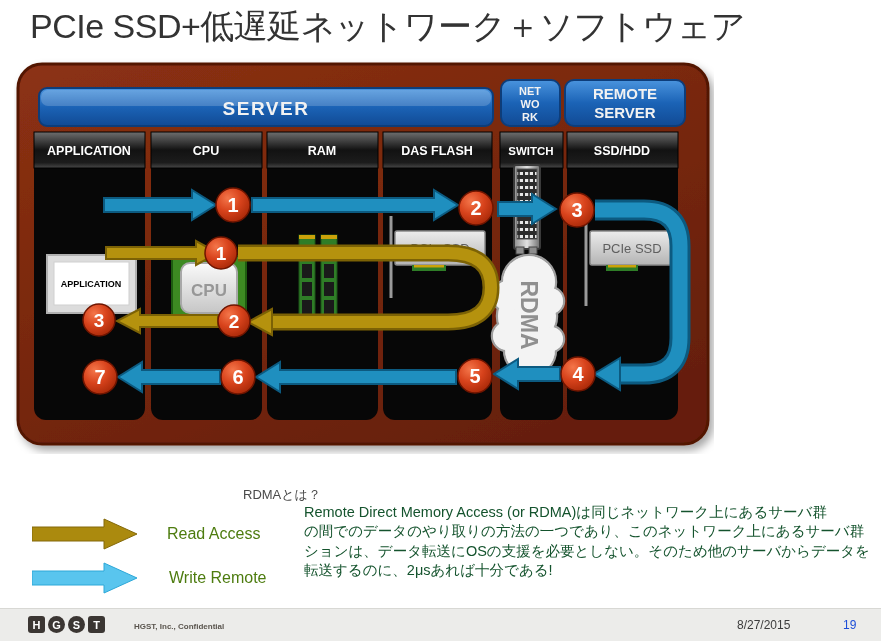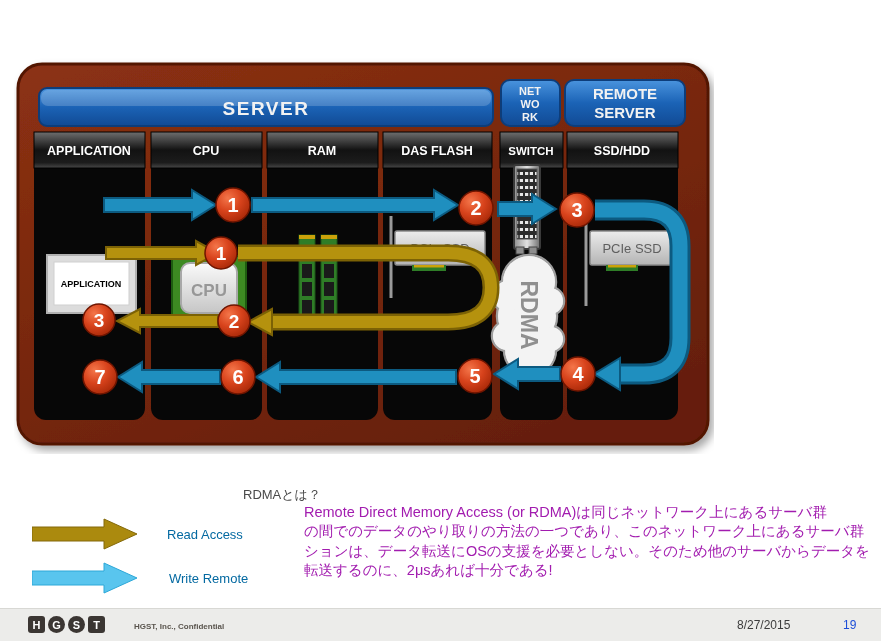--- a/index.html
+++ b/index.html
@@ -2,39 +2,40 @@
 <html><head>
 <meta charset="utf-8">
 <style>
   html,body{margin:0;padding:0;background:#fff;}
   .slide{position:relative;width:881px;height:641px;background:#ffffff;overflow:hidden;
          font-family:"Liberation Sans", sans-serif;}
   .title{position:absolute;left:30px;top:4px;font-size:34px;color:#333;letter-spacing:-0.5px;white-space:nowrap;}
   .diagram-svg{position:absolute;left:14px;top:58px;}
   svg text{font-family:"Liberation Sans", sans-serif;}
   .legend-row{position:absolute;display:flex;align-items:center;}
-  .legend-label{font-size:13px;color:#0369a1;}
+  .legend-label{font-size:16px;color:#4d7c0f;}
   .rdma-heading{position:absolute;left:243px;top:486px;font-size:13px;color:#4a4a4a;}
-  .rdma-text{position:absolute;left:304px;top:503px;width:575px;font-size:14.5px;line-height:19.3px;color:#a21caf;}
+  .rdma-text{position:absolute;left:304px;top:503px;width:575px;font-size:14.5px;line-height:19.3px;color:#14532d;}
   .rdma-text span{display:block;white-space:nowrap;}
   .footer{position:absolute;left:0;top:608px;width:881px;height:33px;background:#ececea;border-top:1px solid #d8d8d4;}
   .logo{position:absolute;left:28px;top:7px;display:flex;gap:3px;}
   .logo .glyph{width:17px;height:17px;background:#3b3633;color:#fff;font-size:11px;font-weight:bold;
                display:flex;align-items:center;justify-content:center;}
   .logo .sq{border-radius:3px;}
   .logo .ci{border-radius:50%;}
   .confidential{position:absolute;left:118px;top:13px;font-size:8px;font-weight:bold;color:#5a554e;margin-left:16px;}
   .footer-date{position:absolute;left:737px;top:9px;font-size:12px;color:#3d3d3d;}
   .footer-page{position:absolute;left:843px;top:9px;font-size:12px;color:#1d4ed8;}
 </style>
 </head>
 <body>
 
 <div class="slide">
 
+  <div class="title">PCIe SSD+低遅延ネットワーク＋ソフトウェア</div>
 
   <svg class="diagram-svg" width="700" height="396" viewBox="0 0 700 396">
     <defs>
       <linearGradient id="frameGrad" x1="0" y1="0" x2="0.7" y2="1">
         <stop offset="0" stop-color="#8c3113"></stop>
           <stop offset="1" stop-color="#661f08"></stop>
       </linearGradient>
       <linearGradient id="blueHead" x1="0" y1="0" x2="0" y2="1">
         <stop offset="0" stop-color="#4a94de"></stop>
           <stop offset="0.5" stop-color="#1b63b6"></stop>

